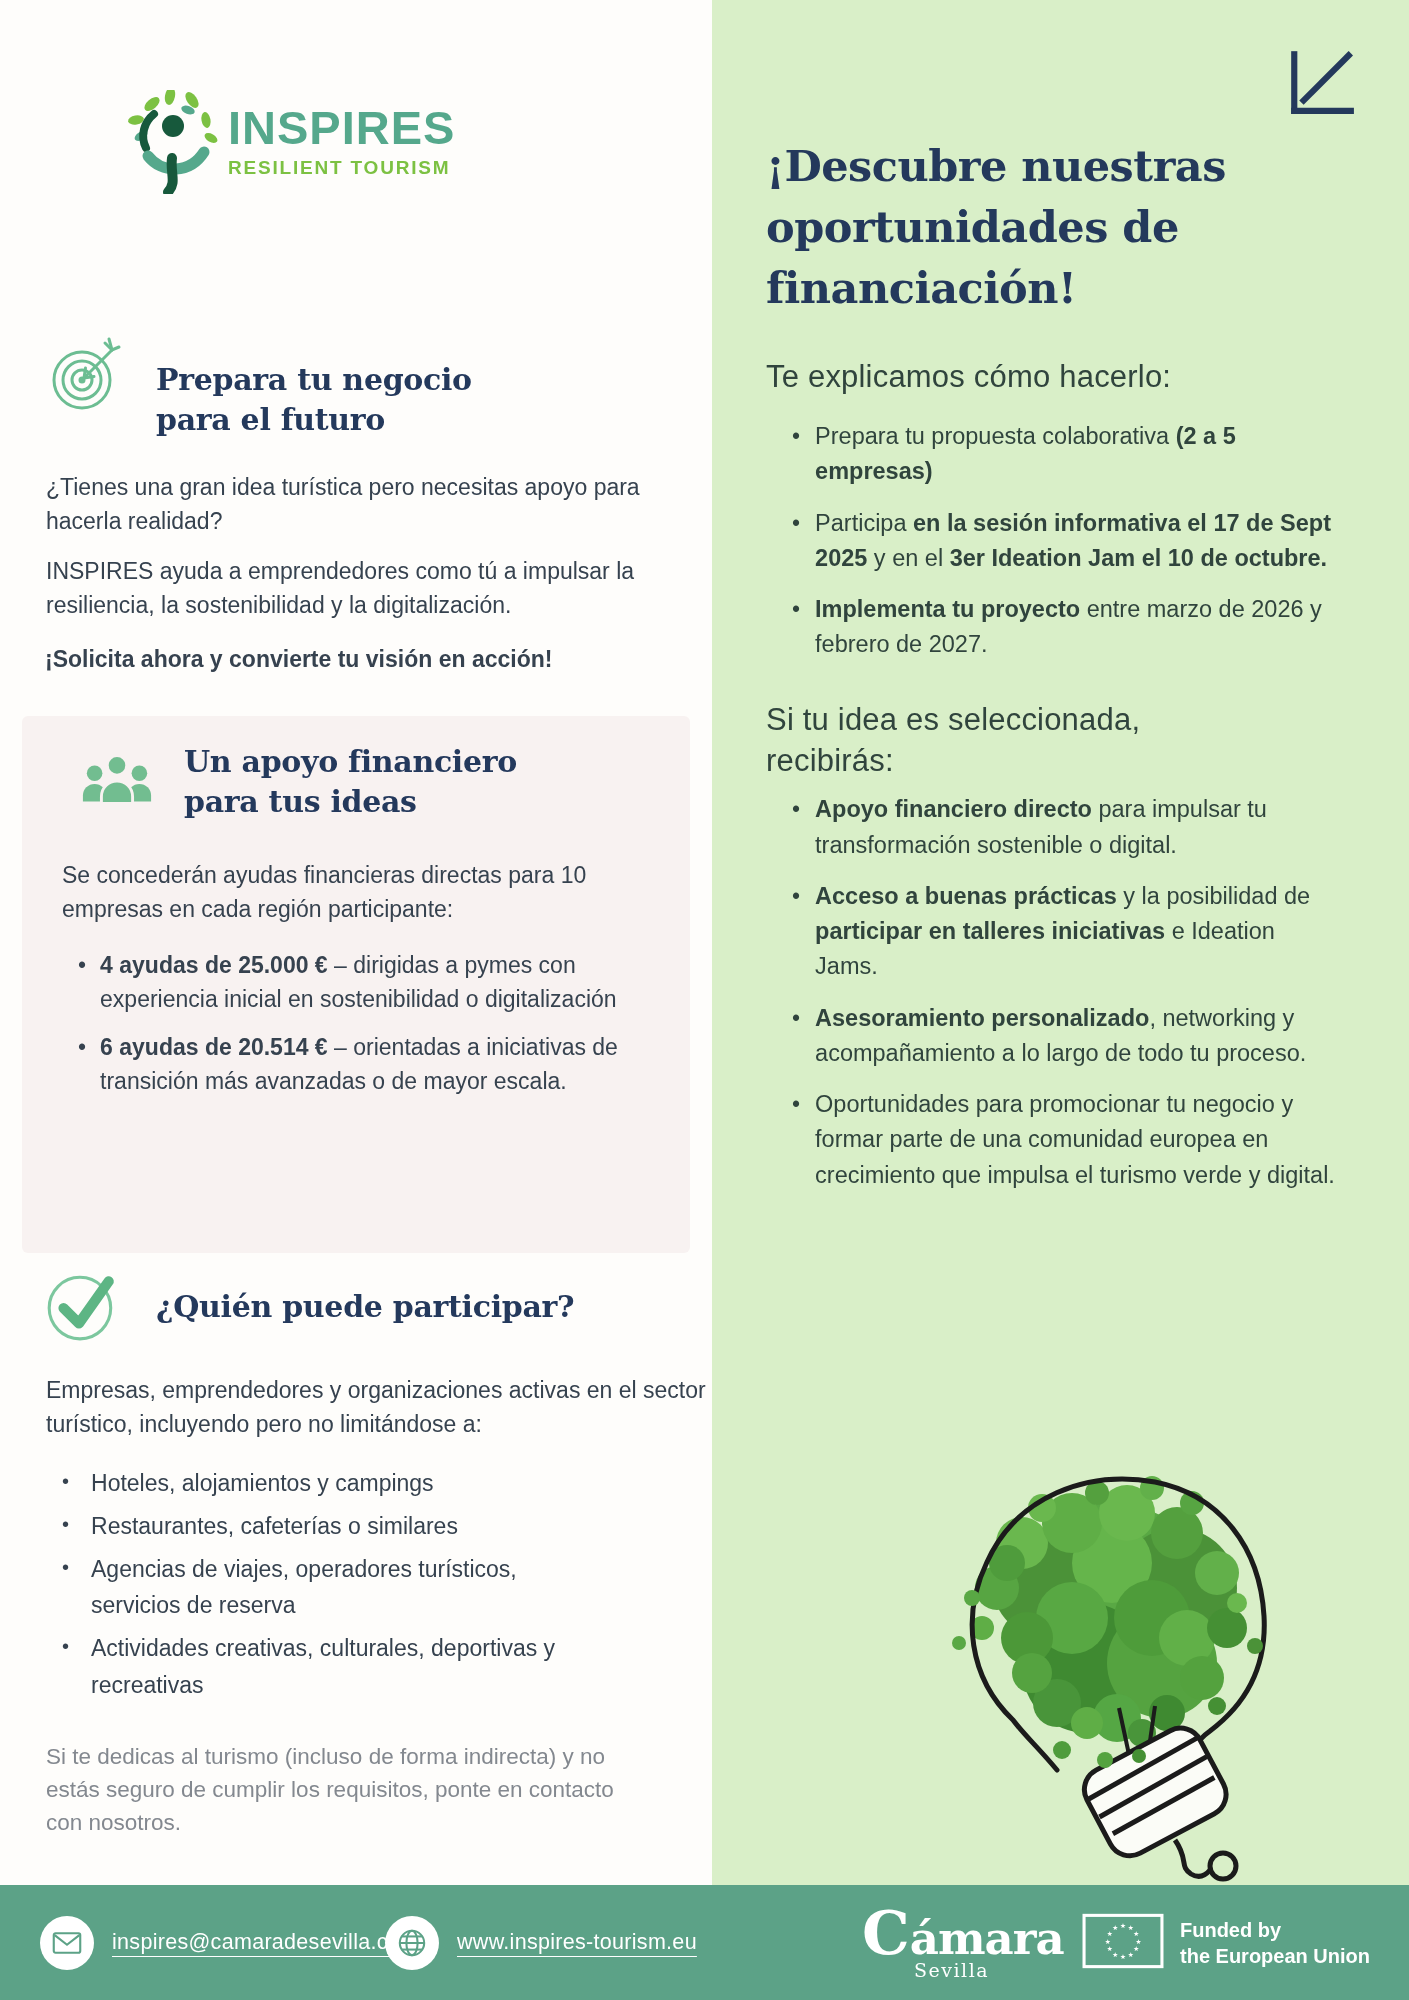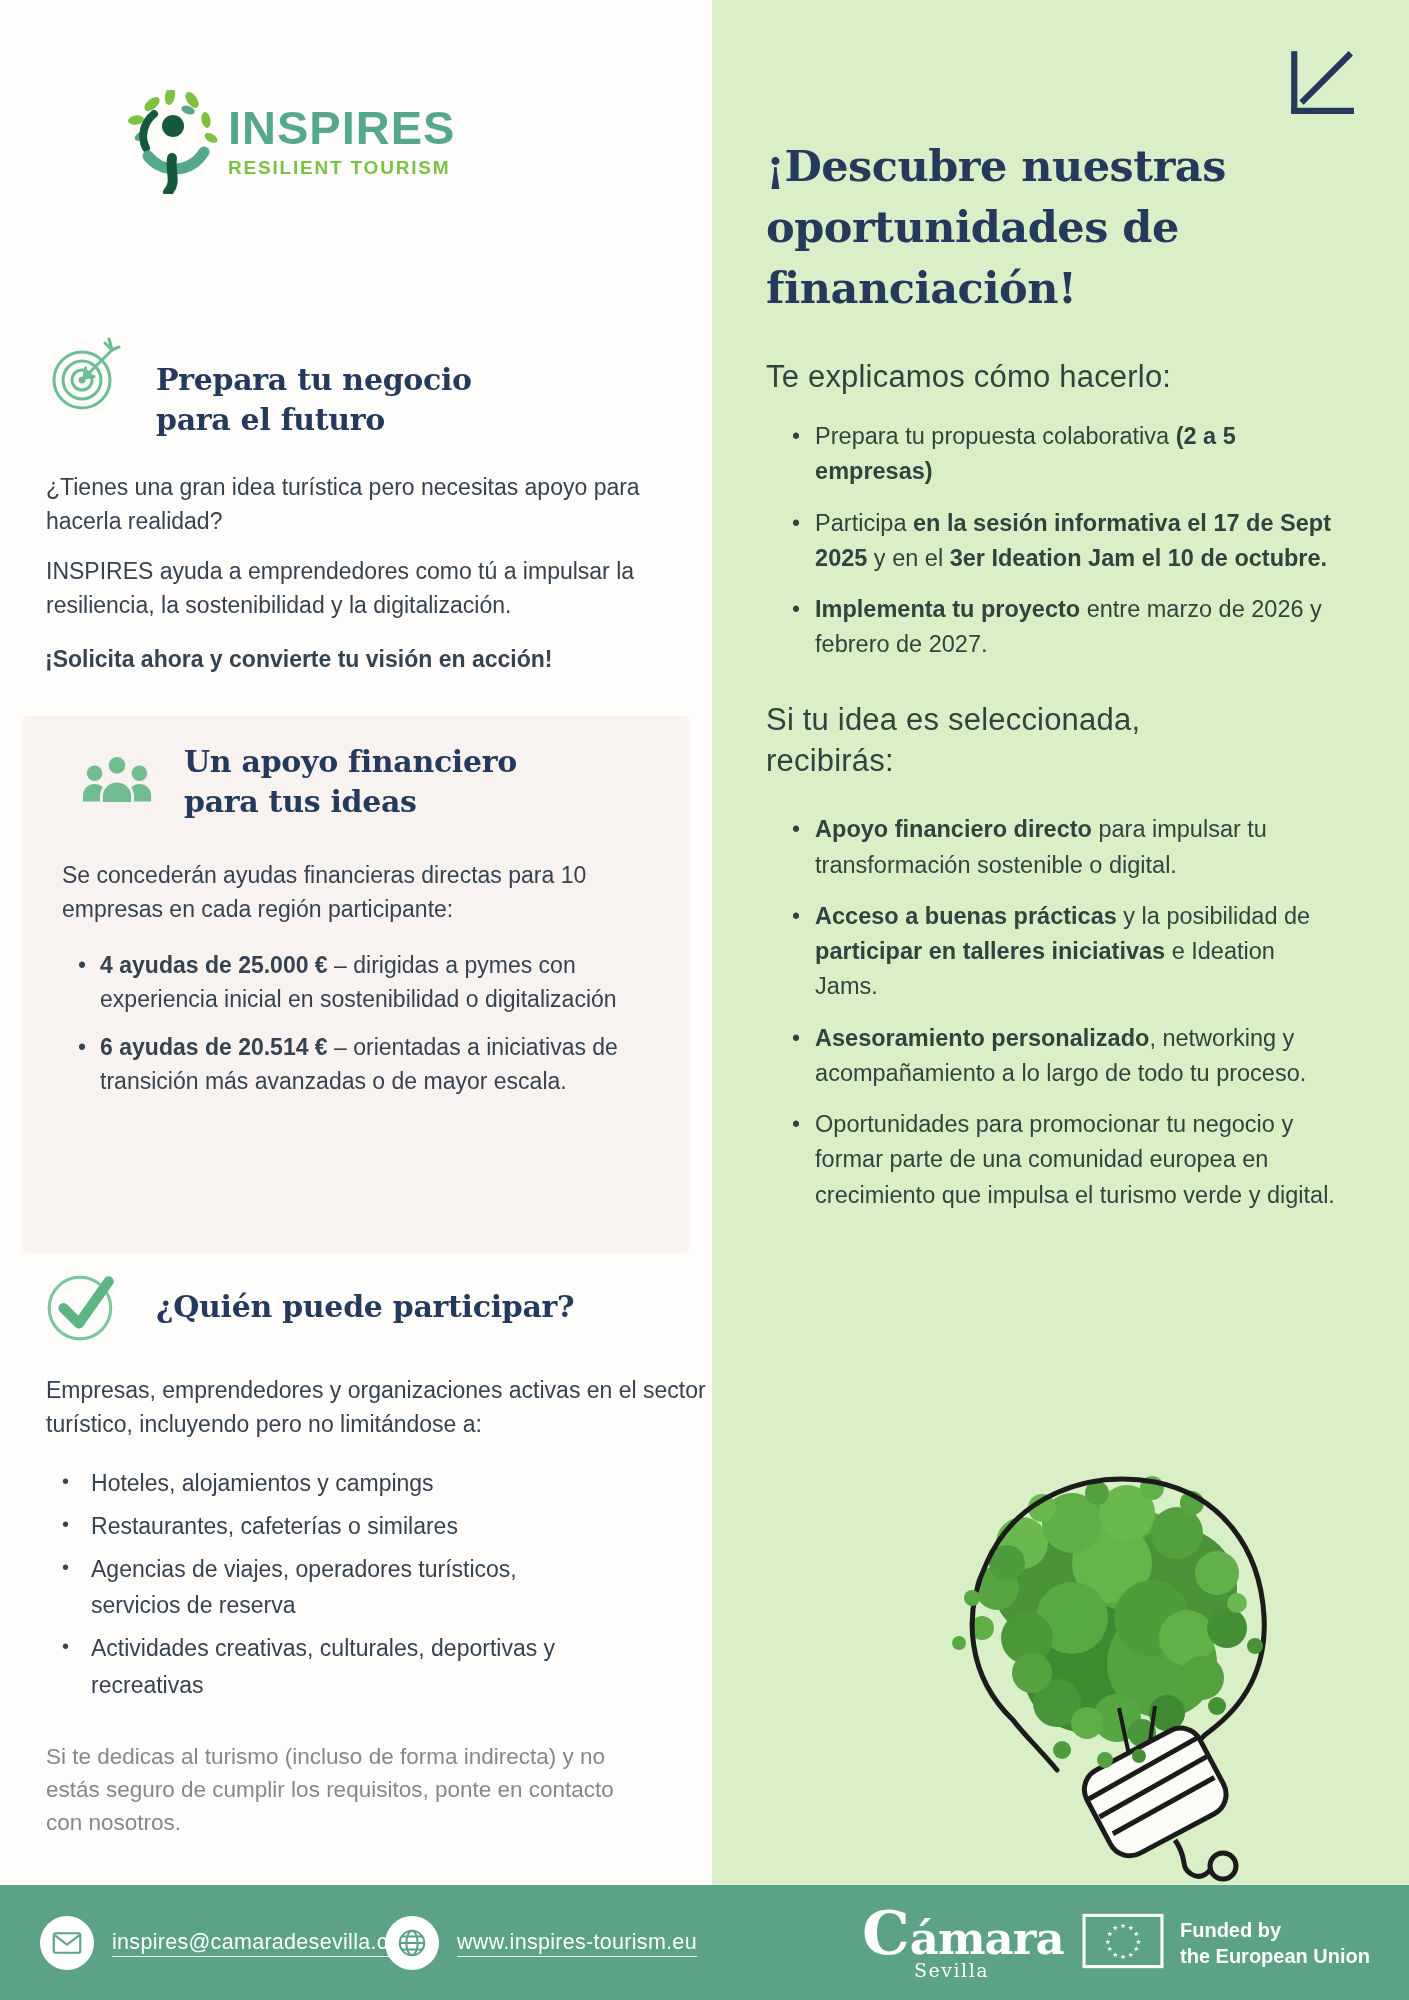--- a/index.html
+++ b/index.html
@@ -15,21 +15,21 @@
   
   #right-panel{position:absolute;left:712px;top:0;width:697px;height:1885px;
     background:var(--panel-green);padding:0 50px 0 54px;}
   .arrow-dl{position:absolute;top:45px;right:52px;}
   .r-title{margin-top:136px;width:575px;font-family:"DejaVu Serif",serif;font-weight:700;
     font-size:43px;line-height:1.42;color:var(--navy);letter-spacing:-0.5px;}
   .r-sub{font-size:31px;font-weight:400;color:var(--right-body);letter-spacing:0.2px;}
   .r-sub.how{margin-top:40px;}
   .r-sub.sel{margin-top:36px;width:480px;line-height:1.35;}
   ul.r-list{list-style:none;margin-top:24px;}
-  ul.r-list.sel{margin-top:30px;}
+  ul.r-list.sel{margin-top:10px;}
   ul.r-list li{display:flex;font-size:23.5px;line-height:1.5;color:var(--right-body);
     margin-bottom:16px;padding-left:26px;max-width:575px;}
   ul.r-list li::before{content:"•";margin-right:15px;font-size:23px;}
   .seg-b{font-weight:700;}
 
   
   #left-col{position:absolute;left:0;top:0;width:776px;color:var(--left-body);}
   .logo-row{margin:90px 0 0 126px;display:flex;align-items:flex-start;gap:10px;}
   .logo-text{padding-top:14px;}
   .logo-name{font-size:47px;font-weight:800;letter-spacing:1px;color:var(--logo-teal);line-height:1;}

